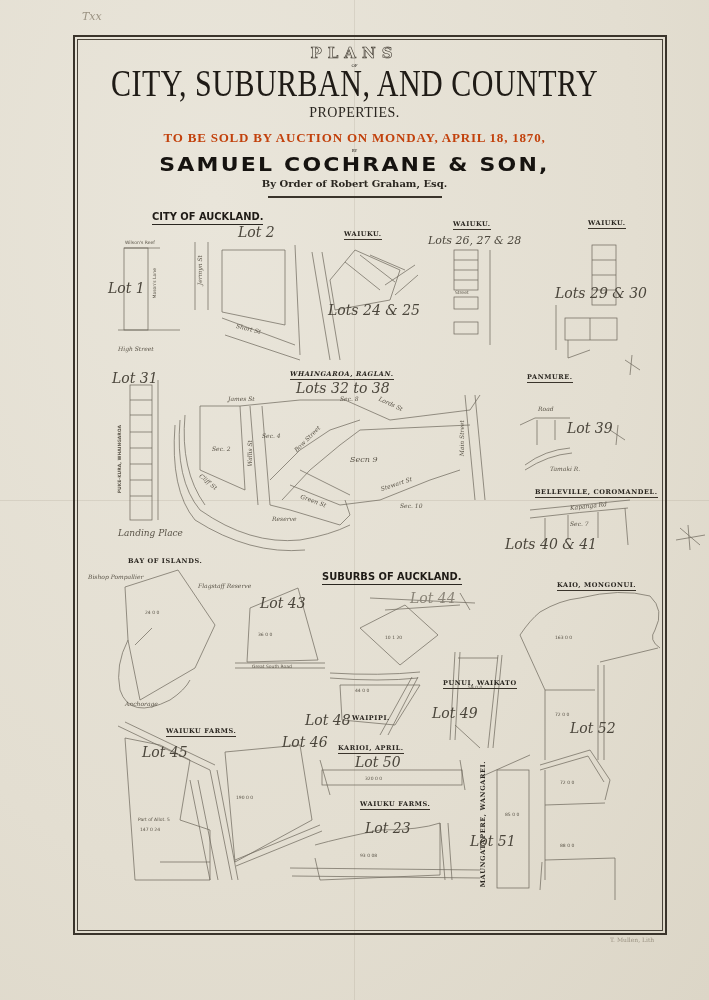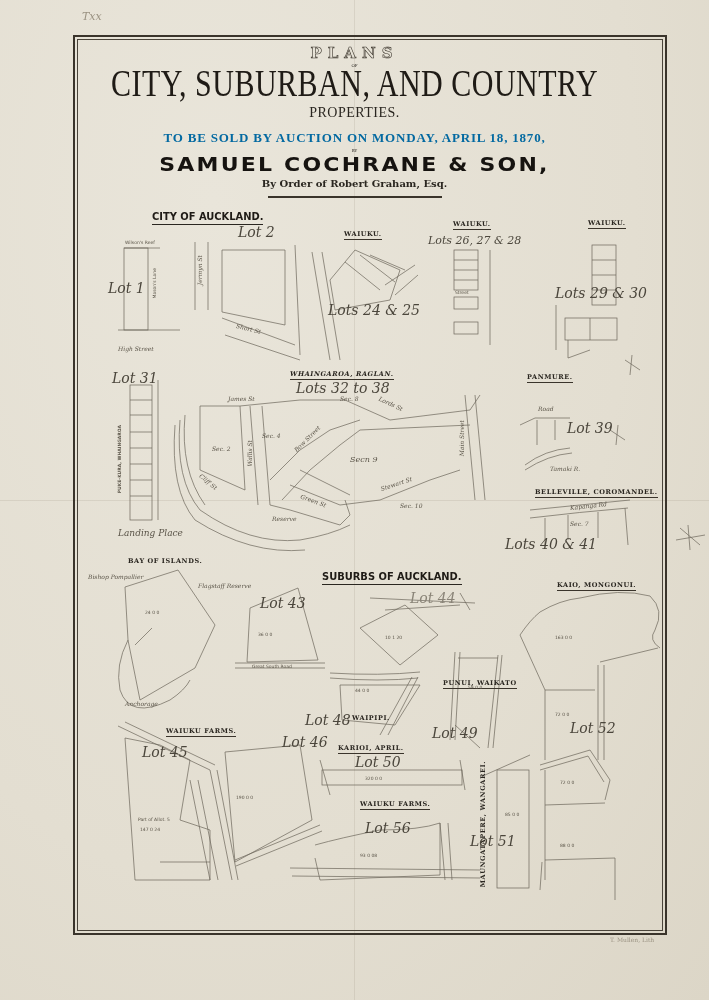--- a/index.html
+++ b/index.html
@@ -10,21 +10,21 @@
   .fold-h{position:absolute;left:0;top:500px;width:709px;height:1px;background:rgba(150,140,120,0.18);}
   .frame-outer{position:absolute;left:73px;top:35px;width:594px;height:900px;border:2px solid #3a342b;box-sizing:border-box;}
   .frame-inner{position:absolute;left:77px;top:39px;width:586px;height:892px;border:1px solid #4a443a;box-sizing:border-box;}
   .archive-mark{position:absolute;left:82px;top:10px;font-size:11px;color:#9a9282;font-style:italic;}
   .printer{position:absolute;left:610px;top:936px;font-size:6px;color:#9a9282;}
   .t{position:absolute;white-space:nowrap;}
   .plans{left:0;width:709px;text-align:center;top:44px;font-size:15px;letter-spacing:6px;font-weight:bold;color:transparent;-webkit-text-stroke:0.6px #3a342b;font-family:"DejaVu Serif",serif;}
   .of{left:0;width:709px;text-align:center;top:63px;font-size:4px;}
   .main-title{left:0;width:709px;text-align:center;top:66px;font-size:30px;font-family:"Liberation Serif",serif;transform:scaleY(1.25);letter-spacing:0.5px;color:#1f1b16;}
   .properties{left:0;width:709px;text-align:center;top:105px;font-size:14px;font-family:"Liberation Serif",serif;letter-spacing:0.5px;}
-  .auction{left:0;width:709px;text-align:center;top:130px;font-size:13px;font-family:"Liberation Serif",serif;font-weight:bold;letter-spacing:0.8px;color:#0369a1;}
+  .auction{left:0;width:709px;text-align:center;top:130px;font-size:13px;font-family:"Liberation Serif",serif;font-weight:bold;letter-spacing:0.8px;color:#c2410c;}
   .by{left:0;width:709px;text-align:center;top:148px;font-size:4px;}
   .firm{left:0;width:709px;text-align:center;top:152px;font-size:20px;font-family:"DejaVu Sans",sans-serif;font-weight:bold;letter-spacing:2px;transform:scaleX(1.1);color:#161310;}
   .order{left:0;width:709px;text-align:center;top:178px;font-size:10px;font-family:"DejaVu Serif",serif;font-weight:bold;}
   .order-rule{position:absolute;left:268px;top:196px;width:174px;height:2px;background:#3a342b;}
   .lbl-bold{font-family:"DejaVu Sans Condensed","DejaVu Sans",sans-serif;font-weight:bold;font-size:11px;color:#1f1b16;border-bottom:1.5px solid #2a2620;padding-bottom:1px;}
   .lbl-caps{font-family:"DejaVu Serif",serif;font-weight:bold;font-size:6.5px;letter-spacing:0.6px;color:#2a2620;border-bottom:1px solid #3a342b;padding-bottom:1px;}
   .lot{font-family:"DejaVu Serif",serif;font-style:italic;font-size:14px;color:#4b463c;}
   .small{font-family:"DejaVu Serif",serif;font-style:italic;font-size:6px;color:#5a5448;}
   .tiny{font-size:4.5px;color:#5a5448;font-family:"DejaVu Sans",sans-serif;}
   svg.map{position:absolute;left:0;top:0;width:709px;height:1000px;}
@@ -267,40 +267,40 @@
 <div class="t tiny" style="left:258px;top:632px;">36  0  0</div>
 <div class="t tiny" style="left:252px;top:664px;">Great South Road</div>
 <div class="t tiny" style="left:385px;top:635px;">10  1  20</div>
 
 <div class="t lbl-caps" style="left:557px;top:581px;">KAIO, MONGONUI.</div>
 <div class="t tiny" style="left:555px;top:635px;">163  0  0</div>
 <div class="t lot" style="left:570px;top:720px;">Lot 52</div>
 <div class="t tiny" style="left:555px;top:712px;">72  0  0</div>
 
 <div class="t lbl-caps" style="left:443px;top:656px;margin-top:23px;">PUNUI, WAIKATO</div>
-<div class="t lot" style="left:432px;top:705px;margin-top:20px;">Lot 49</div>
+<div class="t lot" style="left:432px;top:705px;">Lot 49</div>
 <div class="t tiny" style="left:468px;top:685px;">59  0  0</div>
 
 <div class="t lbl-caps" style="left:352px;top:714px;border:none;">WAIPIPI.</div>
 <div class="t lot" style="left:305px;top:712px;">Lot 48</div>
 <div class="t tiny" style="left:355px;top:688px;">44  0  0</div>
 
 <div class="t lbl-caps" style="left:166px;top:727px;">WAIUKU FARMS.</div>
 <div class="t lot" style="left:142px;top:744px;">Lot 45</div>
 <div class="t lot" style="left:238px;top:734px;margin-left:44px;">Lot 46</div>
 <div class="t tiny" style="left:138px;top:817px;">Part of Allot. 5</div>
 <div class="t tiny" style="left:140px;top:827px;">147  0  24</div>
 <div class="t tiny" style="left:236px;top:795px;">190  0  0</div>
 
 <div class="t lbl-caps" style="left:338px;top:744px;">KARIOI, APRIL.</div>
 <div class="t lot" style="left:355px;top:754px;">Lot 50</div>
 <div class="t tiny" style="left:365px;top:776px;">320  0  0</div>
 
 <div class="t lbl-caps" style="left:360px;top:800px;">WAIUKU FARMS.</div>
-<div class="t lot" style="left:365px;top:820px;">Lot 56</div>
+<div class="t lot" style="left:365px;top:820px;">Lot 23</div>
 <div class="t tiny" style="left:360px;top:853px;">93  0  08</div>
 
 <div class="t lbl-caps vert" style="left:479px;top:760px;border:none;">MAUNGATAPERE, WANGAREI.</div>
 <div class="t lot" style="left:470px;top:833px;">Lot 51</div>
 <div class="t tiny" style="left:505px;top:812px;">85  0  0</div>
 <div class="t tiny" style="left:560px;top:780px;">72  0  0</div>
 <div class="t tiny" style="left:560px;top:843px;">88  0  0</div>
 
 <div class="t printer">T. Mullen, Lith</div>
 

